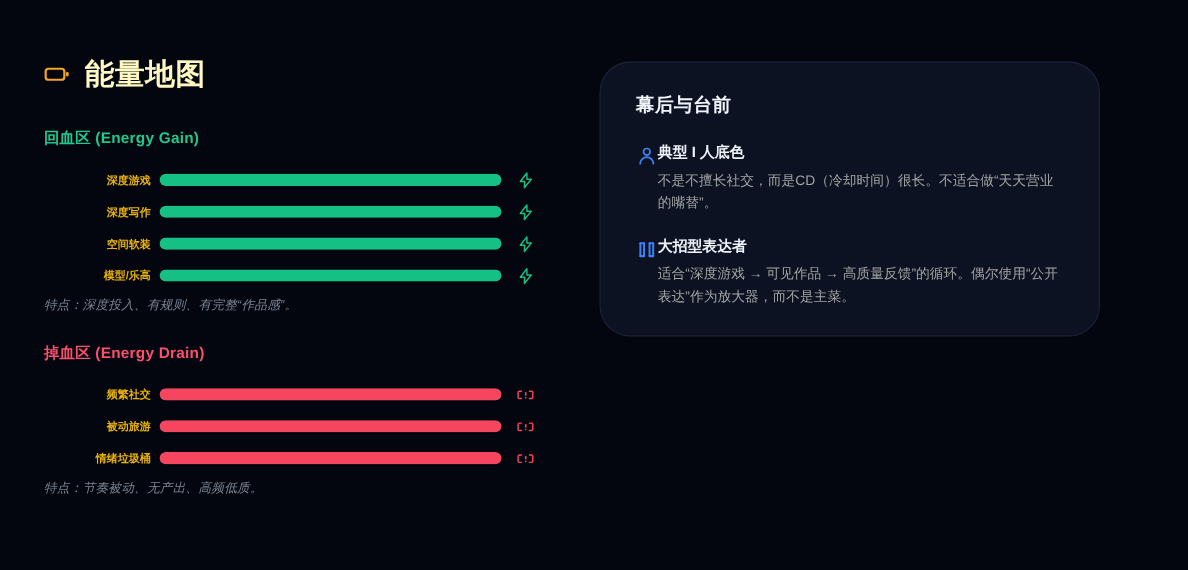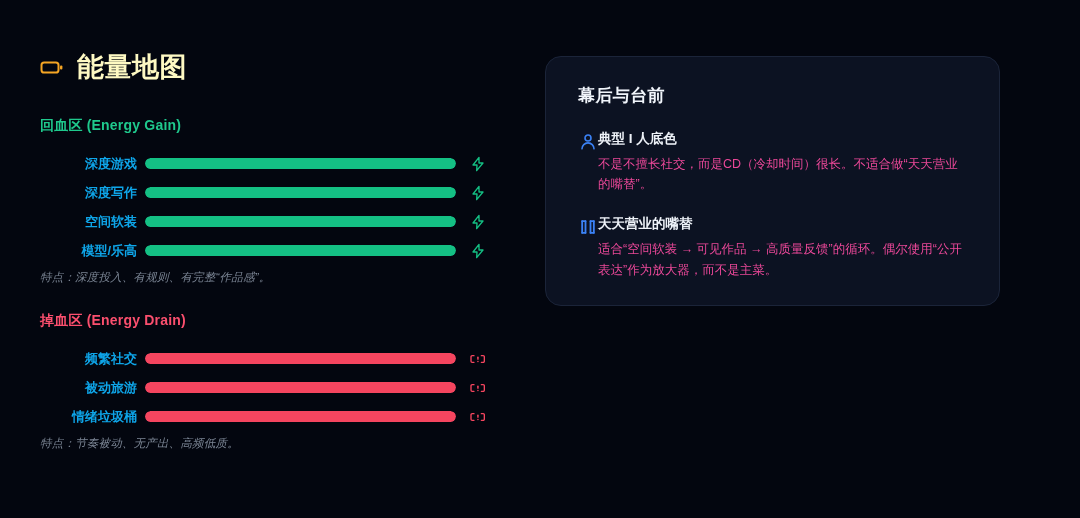--- a/index.html
+++ b/index.html
@@ -64,23 +64,23 @@
     margin-top: 17px;
   }
   .bar-row {
     display: flex;
     align-items: center;
     height: 29px;
   }
   .bar-label {
     width: 97px;
     text-align: right;
-    font-size: 13px;
-    font-weight: bold;
-    color: #0ea5e9;
+    font-size: 10px;
+    font-weight: bold;
+    color: #eab308;
     padding-right: 8px;
     flex: 0 0 auto;
     white-space: nowrap;
   }
   .bar-track {
     flex: 0 0 auto;
     width: 311px;
     height: 11px;
     border-radius: 6px;
     background: #0b1020;
@@ -110,21 +110,21 @@
 
   
   .card {
     position: absolute;
     left: 545px;
     top: 56px;
     width: 455px;
     height: 250px;
     background: #0c1222;
     border: 1px solid #1b2439;
-    border-radius: 16px;
+    border-radius: 28px;
     box-sizing: border-box;
     padding: 30px 32px 0 32px;
   }
   .card-title {
     font-size: 17px;
     font-weight: bold;
     color: #f1f5fb;
     letter-spacing: 0.4px;
     line-height: 1;
   }
@@ -151,21 +151,21 @@
   .card-item-title {
     font-size: 13.5px;
     font-weight: bold;
     color: #eef2f8;
     line-height: 1.25;
   }
   .card-item-desc {
     margin-top: 6px;
     font-size: 12.5px;
     line-height: 1.62;
-    color: #ec4899;
+    color: #a3a3a3;
   }
 </style>
 </head>
 <body>
 
 <div class="page">
 
   <div class="left-col">
 
     <div class="title-row">
@@ -294,21 +294,21 @@
       </div>
 
       <div class="card-item">
         <svg class="card-item-icon" viewBox="0 0 24 24" aria-hidden="true">
           <path d="M5 5 v14 M9 5 v14" fill="none" stroke="#3b82f6" stroke-width="2.2" stroke-linecap="round"></path>
           <path d="M5 5 h4 M5 19 h4" fill="none" stroke="#3b82f6" stroke-width="2.2" stroke-linecap="round"></path>
           <path d="M15 5 v14 M19 5 v14" fill="none" stroke="#3b82f6" stroke-width="2.2" stroke-linecap="round"></path>
           <path d="M15 5 h4 M15 19 h4" fill="none" stroke="#3b82f6" stroke-width="2.2" stroke-linecap="round"></path>
         </svg>
         <div class="card-item-body">
-          <div class="card-item-title">天天营业的嘴替</div>
-          <div class="card-item-desc">适合“空间软装 → 可见作品 → 高质量反馈”的循环。偶尔使用“公开表达”作为放大器，而不是主菜。</div>
+          <div class="card-item-title">大招型表达者</div>
+          <div class="card-item-desc">适合“深度游戏 → 可见作品 → 高质量反馈”的循环。偶尔使用“公开表达”作为放大器，而不是主菜。</div>
         </div>
       </div>
 
     </div>
   </div>
 
 </div>
 
 </body></html>

